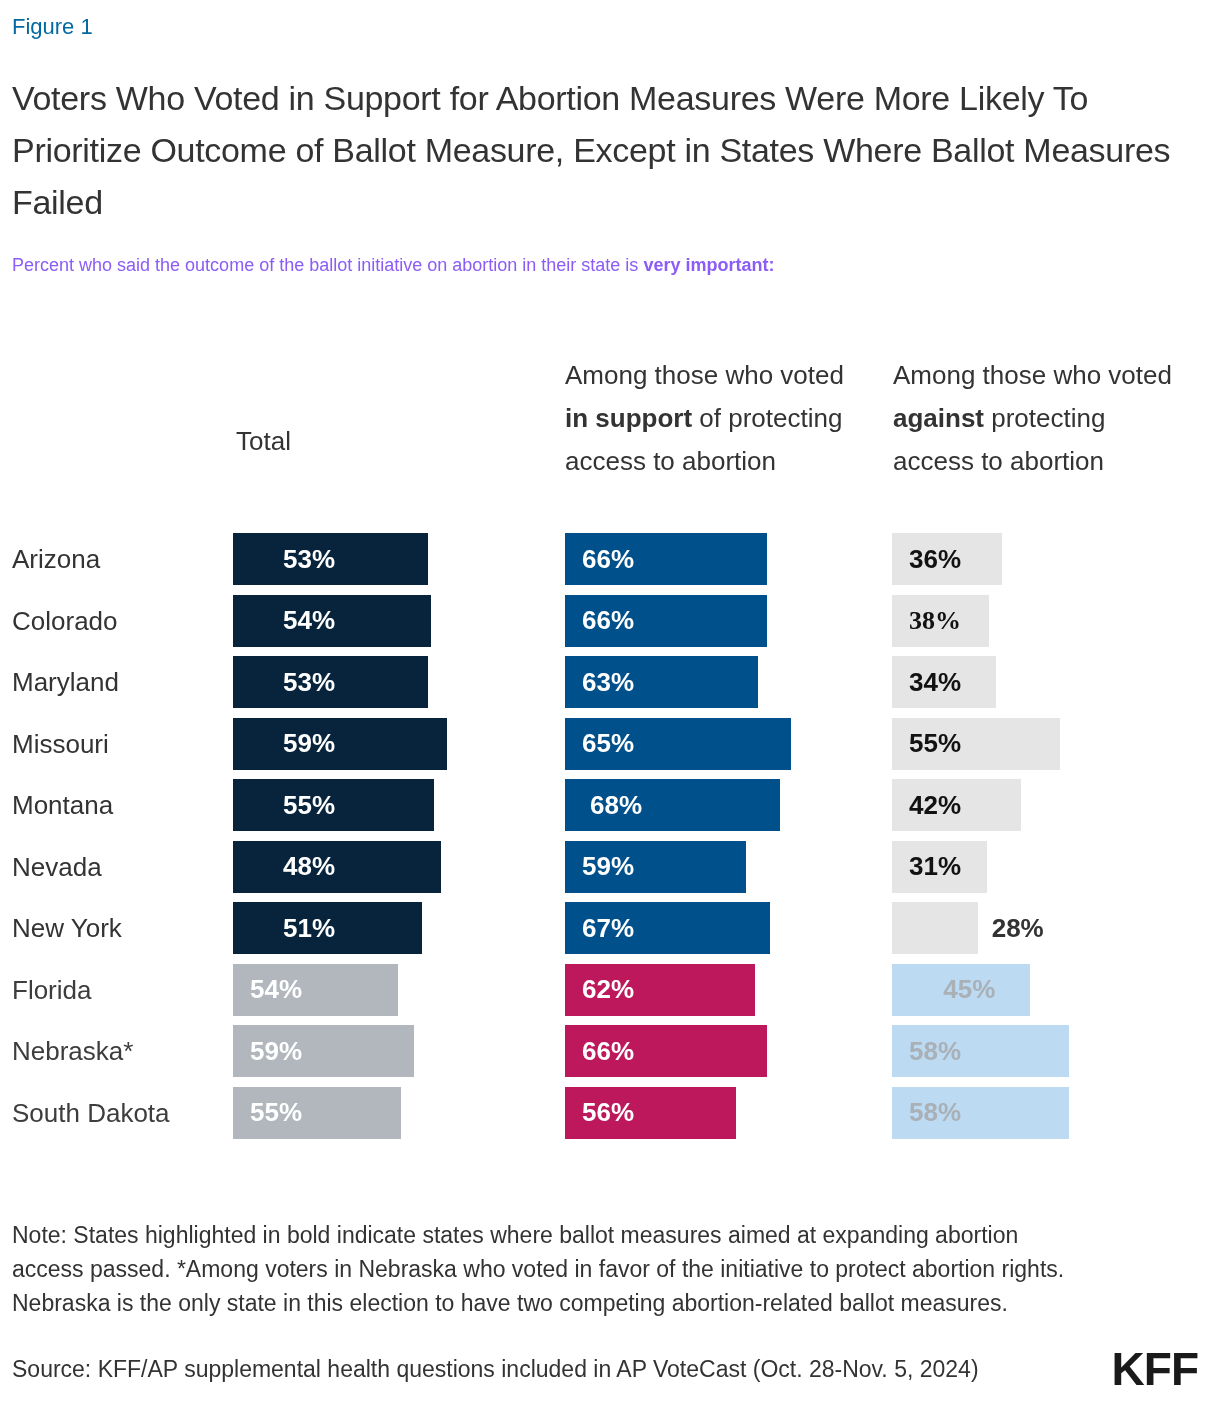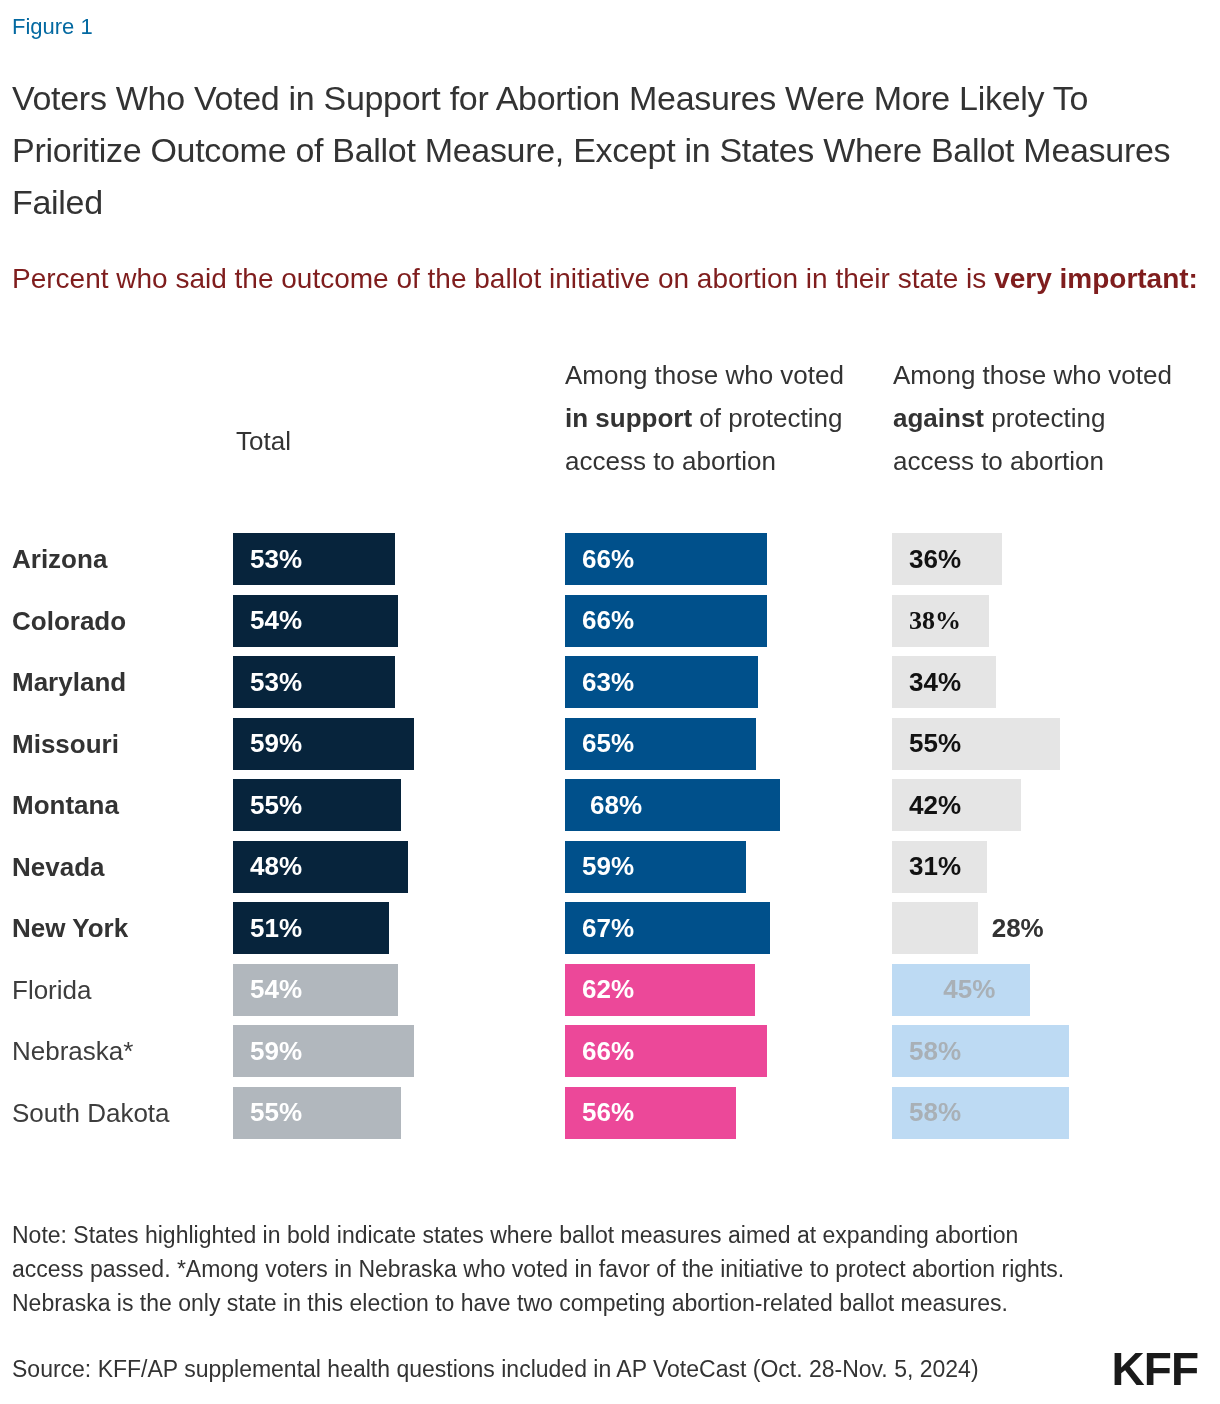--- a/index.html
+++ b/index.html
@@ -11,51 +11,51 @@
     color:#333333;
     overflow:hidden;
   }
   .fig-label { position:absolute; top:14px; left:12px; font-size:22px; color:#0369a1; }
   .title {
     position:absolute; top:72px; left:12px; width:1196px;
     font-size:34px; font-weight:normal; line-height:52px; color:#333;
     letter-spacing:-0.3px;
   }
   .subtitle {
-    position:absolute; top:258px; left:12px; width:1196px;
-    font-size:28px; line-height:41px; color:#7f1d1d;
+    position:absolute; top:245px; left:12px; width:1196px;
+    font-size:18px; line-height:41px; color:#8b5cf6;
   }
   .subtitle b { font-weight:bold; }
 
   .col-header { position:absolute; font-size:26px; line-height:43px; color:#333; }
   .col-header.total { left:236px; top:420px; }
   .col-header.support { left:565px; top:354px; width:308px; }
   .col-header.against { left:893px; top:354px; width:300px; }
   .col-header b { font-weight:bold; }
 
   .rows { position:absolute; top:533px; left:0; width:1220px; }
   .row { position:relative; height:61.5px; }
   .state-label {
     position:absolute; left:12px; top:0; height:52px; line-height:52px;
     font-size:26px; color:#333; white-space:nowrap;
   }
-  .row.passed .state-label { font-weight:bold; }
+  .row.passed .state-label { font-weight:normal; }
   .row.failed .state-label { font-weight:normal; color:#3d3d3d; }
 
   .bar { position:absolute; top:0; height:52px; display:flex; align-items:center; }
   .bar.total   { left:233px; }
   .bar.support { left:565px; }
   .bar.against { left:892px; }
   .bar span { padding-left:17px; font-size:26px; font-weight:bold; white-space:nowrap; }
 
-  .row.passed .bar.total   { background:#07243c; color:#ffffff; }
+  .row.passed .bar.total   { background:#07243c; color:#ffffff;padding-left:33px; }
   .row.passed .bar.support { background:#00508b; color:#ffffff; }
   .row.passed .bar.against { background:#e5e5e5; color:#121212; }
   .row.failed .bar.total   { background:#b1b7bd; color:#ffffff; }
-  .row.failed .bar.support { background:#ec4899; color:#ffffff; }
+  .row.failed .bar.support { background:#be185d; color:#ffffff; }
   .row.failed .bar.against { background:#bddaf3; color:#a9b0b6; }
 
   .bar.val-out { overflow:visible; }
   .bar.val-out span {
     position:absolute; left:calc(100% + 14px); padding-left:0; color:#333333;
   }
 
   .note {
     position:absolute; top:1218px; left:12px; width:1072px;
     font-size:23px; line-height:34px; color:#333;
@@ -125,21 +125,21 @@
       <div class="bar against" style="width: 104.04px;">
           <span>34%</span>
         </div>
     </div>
 
     <div class="row passed">
       <div class="state-label">Missouri</div>
       <div class="bar total" style="width: 180.54px;">
           <span>59%</span>
         </div>
-      <div class="bar support" style="width: 191px;">
+      <div class="bar support" style="width: 226px;">
           <span>65%</span>
         </div>
       <div class="bar against" style="width: 168.3px;">
           <span>55%</span>
         </div>
     </div>
 
     <div class="row passed">
       <div class="state-label">Montana</div>
       <div class="bar total" style="width: 168.3px;">

